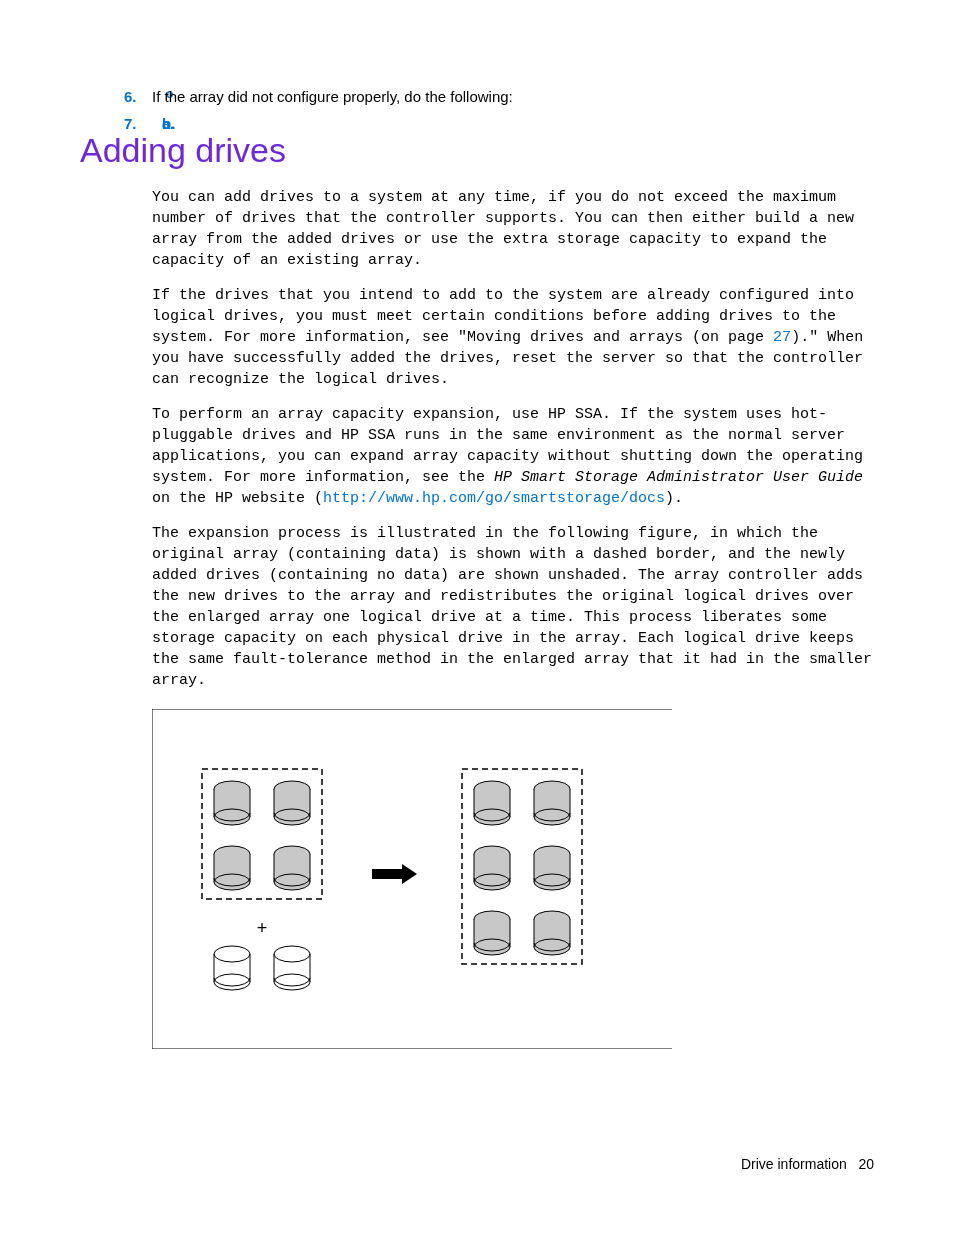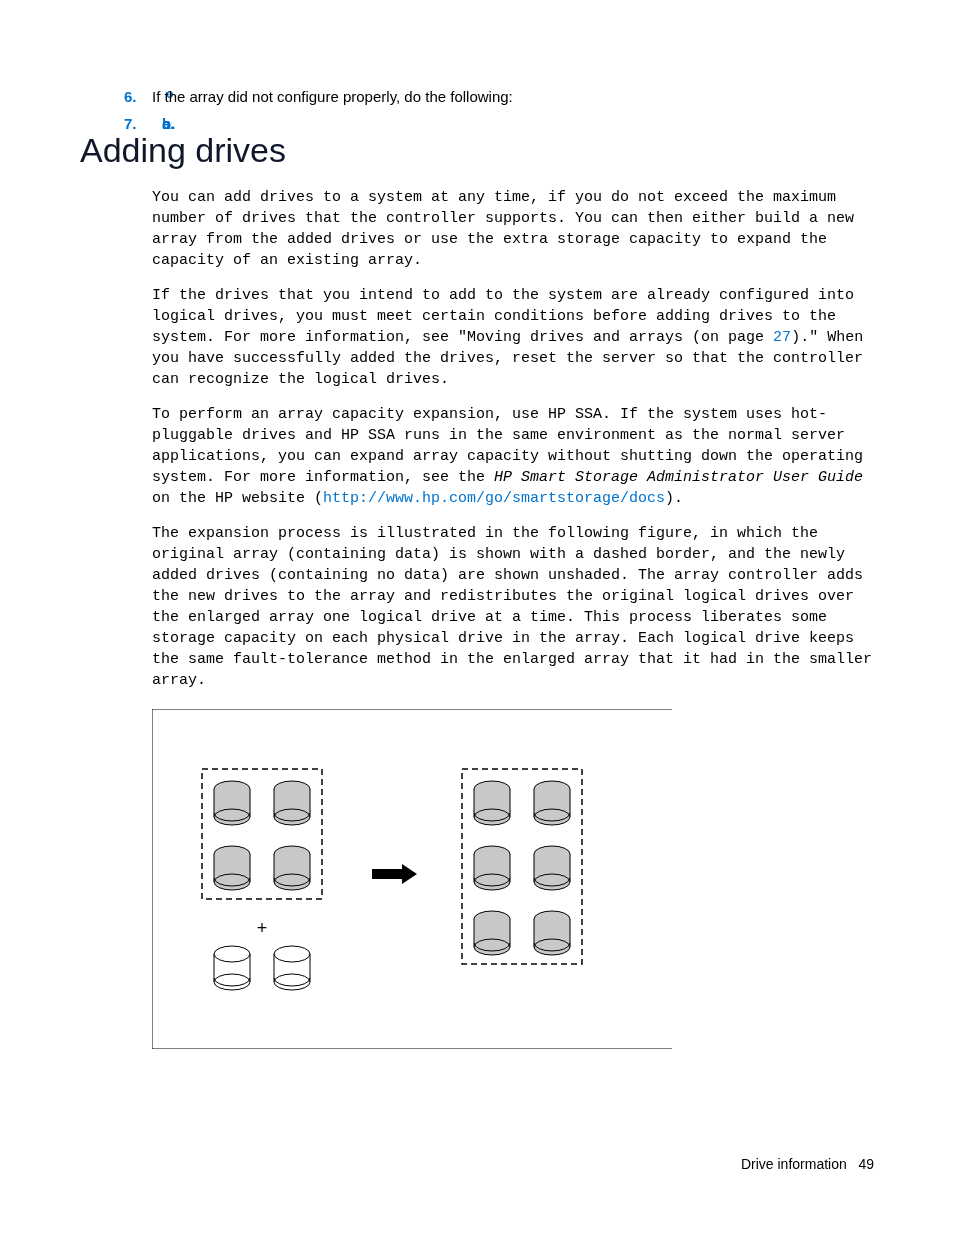--- a/index.html
+++ b/index.html
@@ -16,21 +16,21 @@
     height: 1235px;
     padding: 80px 80px 40px 80px;
     box-sizing: border-box;
     position: relative;
   }
   .content {
     margin-left: 72px;
   }
   .heading {
     font-size: 34px;
-    color: #0f172a;
+    color: #6d28d9;
     font-weight: normal;
     margin: 20px 0 12px -72px;
     font-family: Arial, Helvetica, sans-serif;
   }
   p {
     margin: 0 0 14px 0;
     font-family: Liberation Mono, monospace;
   }
   .ol-num {
     list-style: none;
@@ -255,15 +255,15 @@
           <line x1="418" y1="210" x2="418" y2="238" stroke="#000"></line>
           <ellipse cx="400" cy="238" rx="18" ry="8" fill="#c8c8c8" stroke="#000"></ellipse>
           <path d="M382,234 A18,8 0 0,0 418,234" fill="none" stroke="#000"></path>
         </g>
       </svg>
     </div>
 
   </div>
 
   <div class="footer">
-    <span>Drive information</span>&nbsp;&nbsp;&nbsp;<span>49</span>
+    <span>Drive information</span>&nbsp;&nbsp;&nbsp;<span>20</span>
   </div>
 </div>
 
 </body></html>

